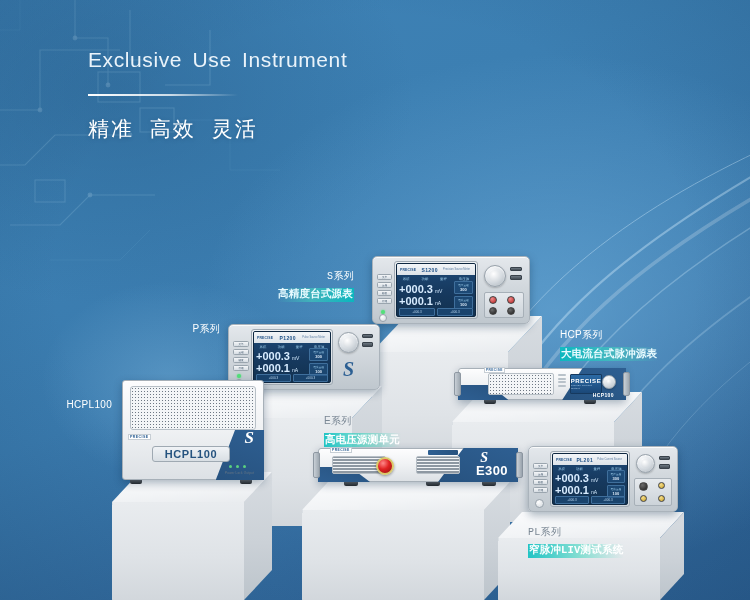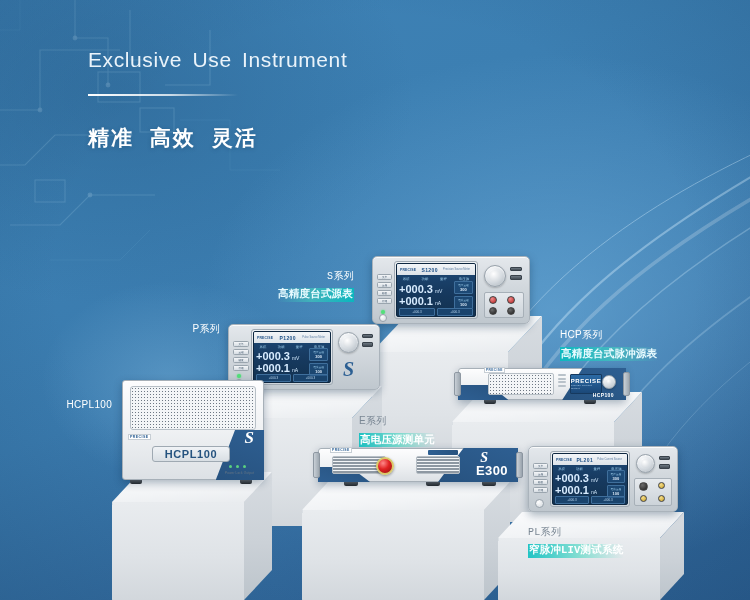--- a/index.html
+++ b/index.html
@@ -37,21 +37,21 @@
   }
   .h-en{
     margin-top:8px; font-size:21px; color:#eaf3fa; letter-spacing:.6px;
     font-weight:400; word-spacing:4px;
   }
   .h-rule{
     margin-top:22px; width:150px; height:2px;
     background:linear-gradient(90deg,#ffffff 0%,rgba(255,255,255,.75) 55%,rgba(255,255,255,0) 100%);
   }
   .h-tag{
-    margin-top:28px; font-size:21px; font-weight:700; color:#ffffff;
+    margin-top:19px; font-size:21px; font-weight:400; color:#ffffff;
     letter-spacing:2px; word-spacing:8px; text-shadow:0 1px 4px rgba(10,45,80,.28);
   }
 
   
   .ped{ position:absolute; }
   .ped .top, .ped .fl, .ped .fr{ position:absolute; }
   .marble-top{
     background:
       linear-gradient(112deg, rgba(200,210,218,.30) 0 1px, rgba(0,0,0,0) 1px 14px),
       linear-gradient(64deg, rgba(190,200,210,.22) 0 1px, rgba(0,0,0,0) 1px 22px),
@@ -577,24 +577,24 @@
     <div class="model">P系列</div>
   </div>
 
   <div class="label r-align" style="left:246px;top:270px;width:108px;font-family:Liberation Mono, monospace;">
     <div class="model">S系列</div>
     <div><span class="desc">高精度台式源表</span></div>
   </div>
 
   <div class="label" style="left:560px;top:328px;width:120px;">
     <div class="model">HCP系列</div>
-    <div><span class="desc">高精度台式脉冲源表</span></div>
-  </div>
-
-  <div class="label dark" style="left:324px;top:414px;width:120px;margin-left:35px;">
+    <div><span class="desc">大电流台式脉冲源表</span></div>
+  </div>
+
+  <div class="label dark" style="left:324px;top:414px;width:120px;">
     <div class="model">E系列</div>
     <div><span class="desc">高电压源测单元</span></div>
   </div>
 
   <div class="label dark" style="left:528px;top:526px;width:130px;font-family:Liberation Mono, monospace;">
     <div class="model">PL系列</div>
     <div><span class="desc">窄脉冲LIV测试系统</span></div>
   </div>
 
 </div>

